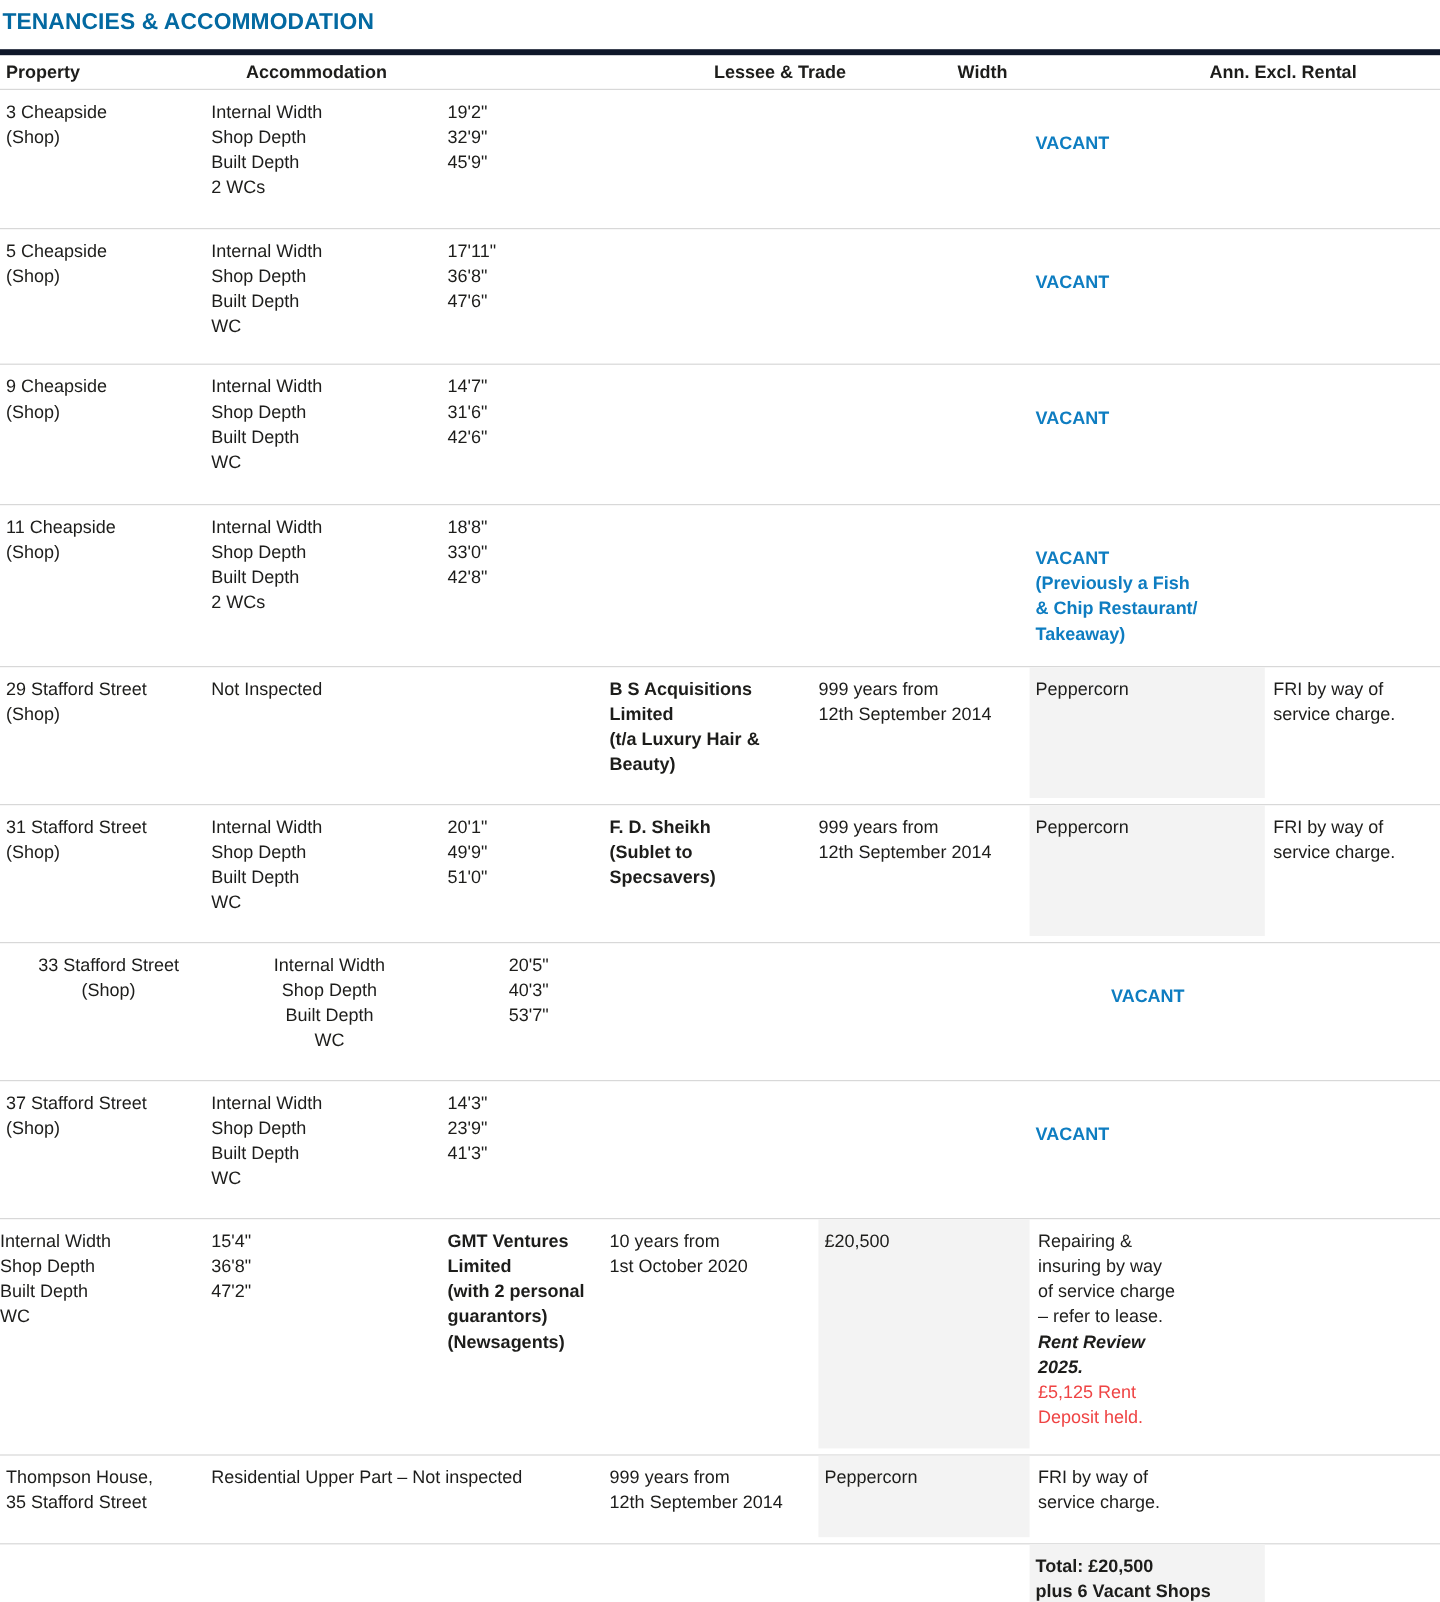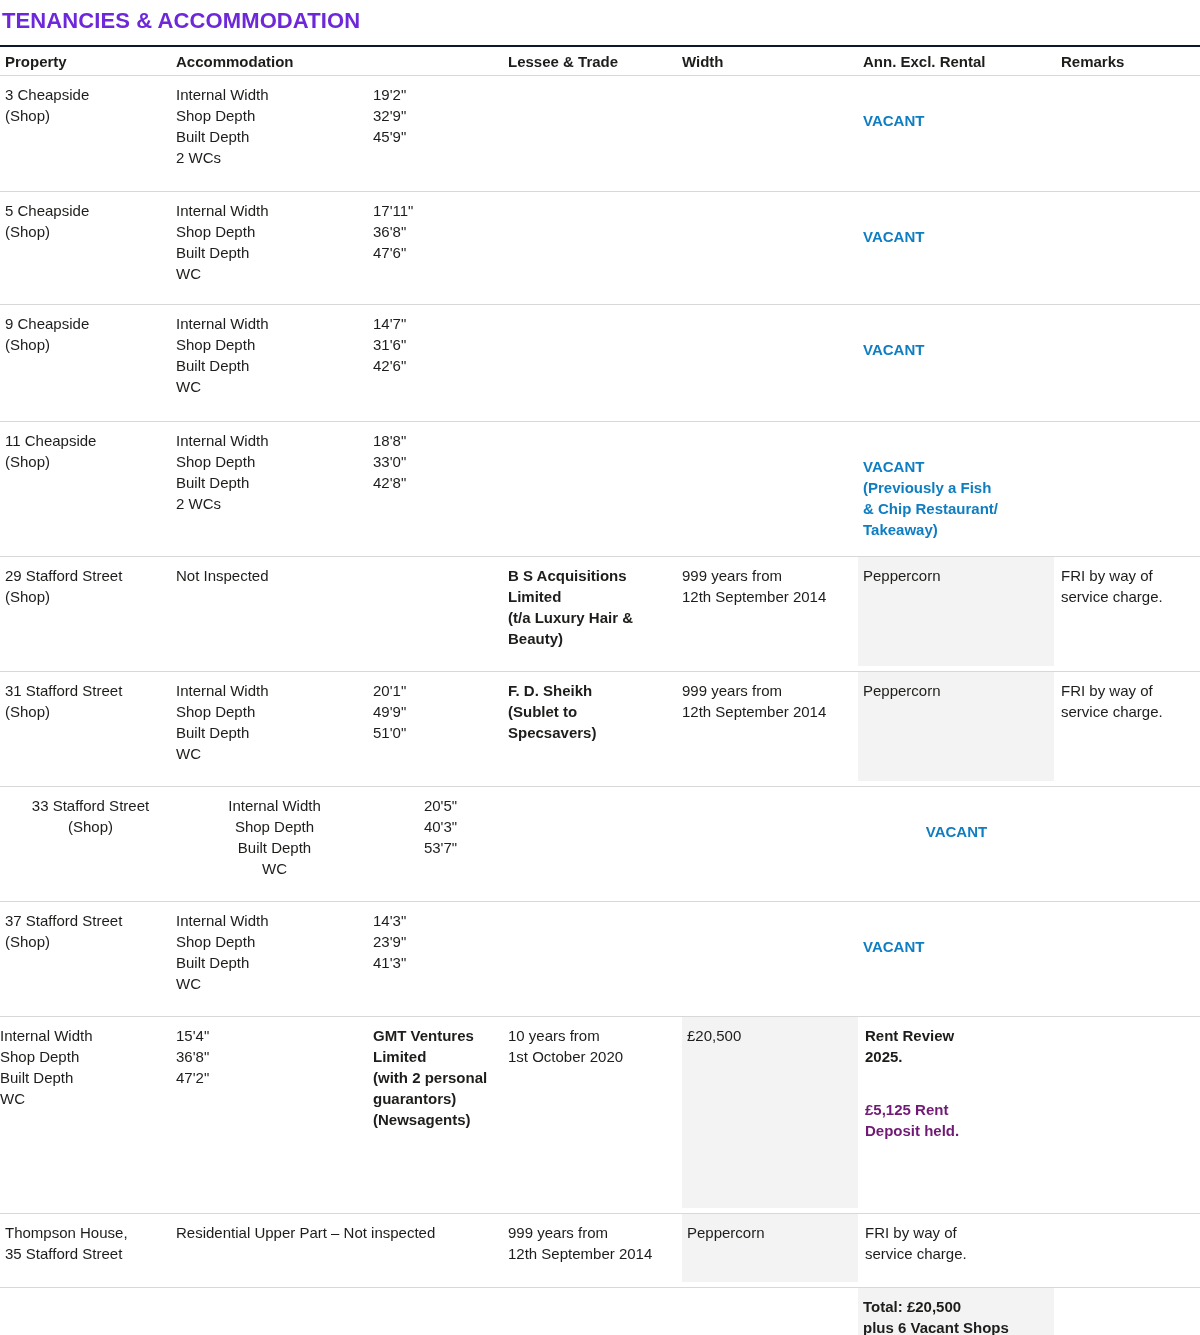--- a/index.html
+++ b/index.html
@@ -11,37 +11,38 @@
   }
   .page {
     width: 1200px;
     height: 1335px;
     box-sizing: border-box;
     padding-top: 8px;
     overflow: hidden;
     background: #ffffff;
   }
   .title {
-    color: #6d28d9;
+    color: #0369a1;
     font-weight: 700;
-    font-size: 22px;
+    font-size: 19px;
     margin: 0 0 11px 0;
     padding-left: 2px;
     letter-spacing: 0.1px;
   }
   .grid {
     display: grid;
     grid-template-columns: 176px 197px 135px 174px 176px 196px 1fr;
   }
   .head {
-    border-top: 2px solid #0f172a;
+    border-top: 5px solid #0f172a;
     border-bottom: 1px solid #d8d8d8;
     min-height: 28px;
     align-items: center;
     font-weight: 700;
+    gap: 29px;
   }
   .head .cell { padding-top: 0; }
   .row {
     border-bottom: 1px solid #d8d8d8;
     position: relative;
   }
   .cell {
     white-space: pre-line;
     line-height: 21px;
     padding-top: 8px;
@@ -59,22 +60,22 @@
   }
   .shade.total-edge {
     bottom: 4px;
     border-bottom: 5px solid #dcdcdc;
   }
   .rental-text { position: relative; white-space: pre-line; }
   .vacant { color: #0e7dc1; font-weight: 700; }
   .offset { margin-top: 26px; }
   .remarks { padding-left: 7px; padding-right: 31px; }
   .remarks div { white-space: pre-line; }
-  .bold { font-weight: 700; }
-  .boldblue { font-weight: 700; color: #701a75; margin-top: 32px; }
+  .bold { font-weight: 700; font-style: italic; }
+  .boldblue { font-weight: 400; color: #ef4444; }
   .total-row { border-bottom: none; }
   .total-text { font-weight: 700; }
 </style>
 </head>
 <body>
 
 <div class="page">
   <h1 class="title">TENANCIES &amp; ACCOMMODATION</h1>
 
   <div class="grid head">
@@ -223,21 +224,24 @@
 36'8"
 47'2"</div>
         <div class="cell lessee">GMT Ventures
 Limited
 (with 2 personal
 guarantors)
 (Newsagents)</div>
         <div class="cell">10 years from
 1st October 2020</div>
         <div class="cell rental"><div class="shade"></div><div class="rental-text">£20,500</div></div>
-        <div class="cell remarks"><div class="bold">Rent Review
+        <div class="cell remarks"><div>Repairing &amp;
+insuring by way
+of service charge
+– refer to lease.</div><div class="bold">Rent Review
 2025.</div><div class="boldblue">£5,125 Rent
 Deposit held.</div></div>
       </div>
       <div class="grid row" style="min-height: 73px;">
         <div class="cell prop">Thompson House,
 35 Stafford Street</div>
         <div class="cell acc-span">Residential Upper Part – Not inspected</div>
         <div class="cell">999 years from
 12th September 2014</div>
         <div class="cell rental"><div class="shade"></div><div class="rental-text">Peppercorn</div></div>

